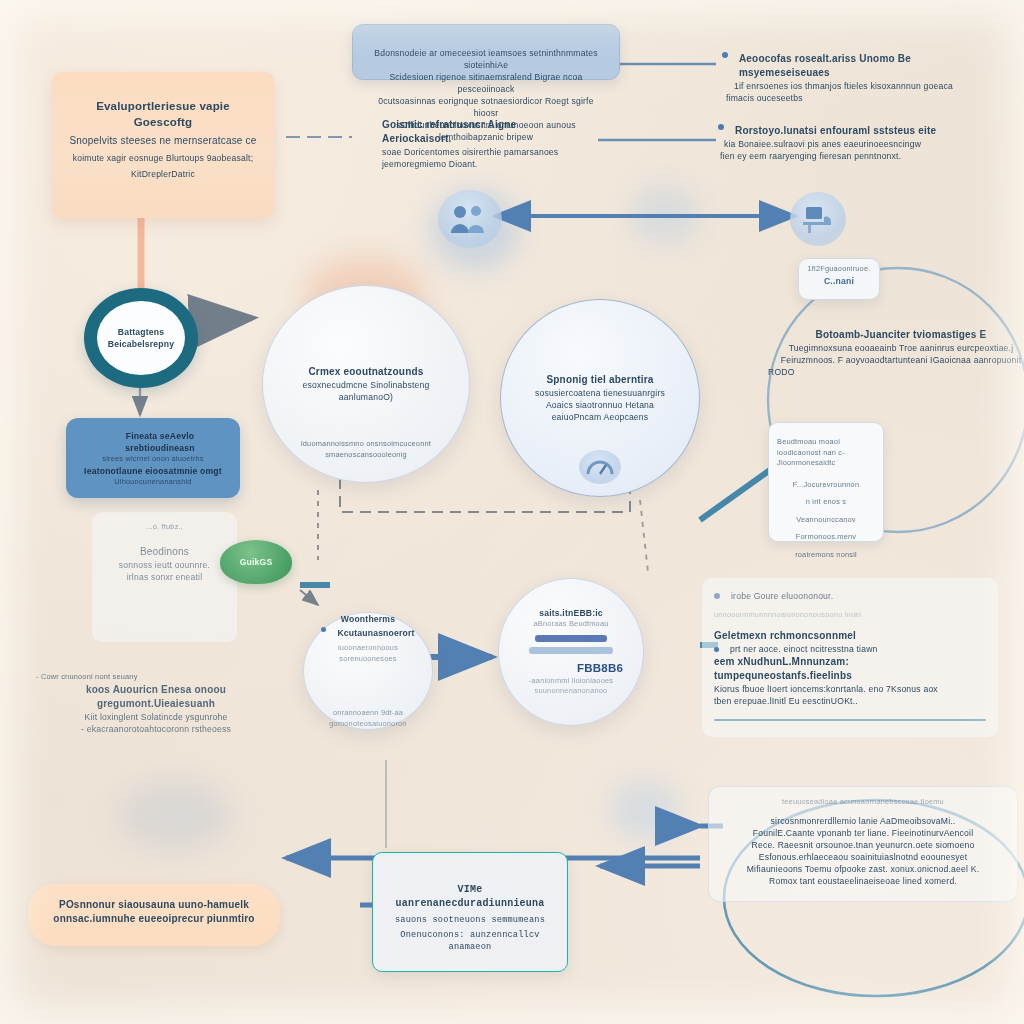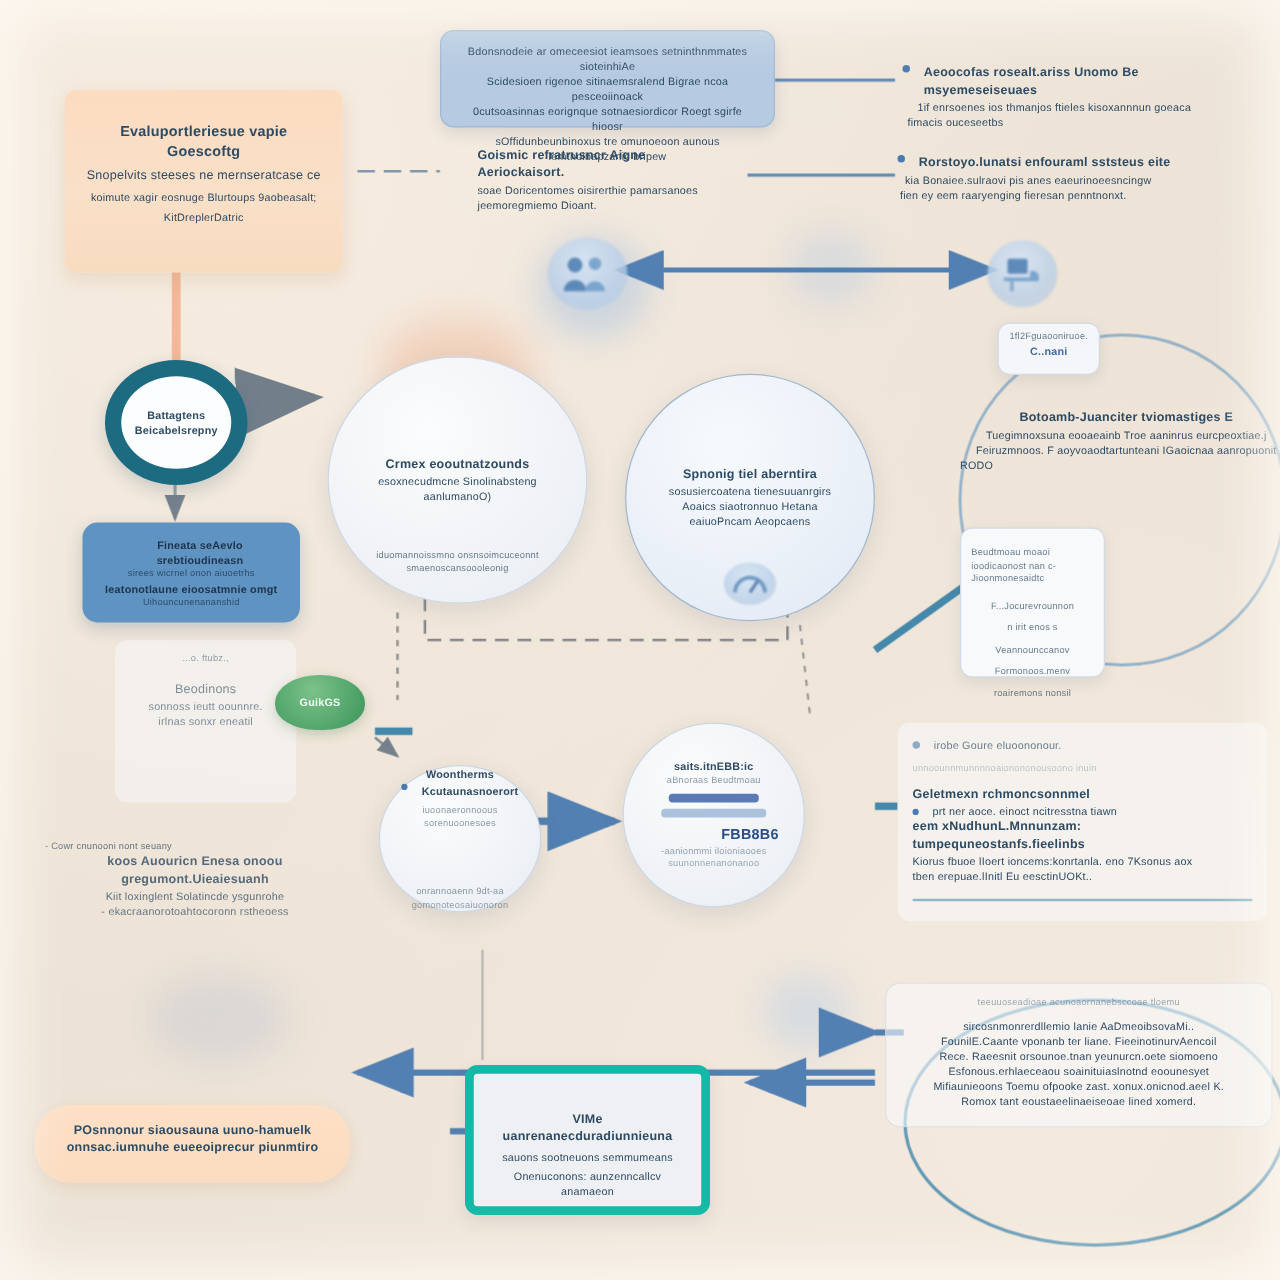--- a/index.html
+++ b/index.html
@@ -36,23 +36,24 @@
   }
   .t.h{font-weight:700;}
   .t.sm{font-size:10px;line-height:14px;}
   .t.xs{font-size:8.6px;line-height:12px;}
   .t.xxs{font-size:7.4px;line-height:10.5px;opacity:.72;}
   .t.md{font-size:11.5px;line-height:16px;}
 
   
   .card{
     background:#eef0f3;
-    border:7px solid #14b8a6;
+    border:1px solid #14b8a6;
     border-radius:10px;
     box-shadow:0 5px 14px rgba(80,90,105,.12);
+    font-family:Liberation Mono, monospace;
   }
   .blue-panel{
     background:#b6cbe2;
     border:1px solid #9fb8d3;
     border-radius:11px;
     box-shadow:0 4px 12px rgba(70,95,130,.16);
   }
   .blue-solid{
     background:#5f93c2;
     border-radius:12px;
@@ -194,21 +195,21 @@
   </g>
 </svg>
 
 <div class="node peach" style="left:52px;top:72px;width:222px;height:146px;padding:26px 14px 0;">
   <div class="t h md">Evaluportleriesue vapie Goescoftg</div>
   <div class="t sm" style="margin-top:4px;">Snopelvits steeses ne mernseratcase ce</div>
   <div class="t xs" style="margin-top:4px;">koimute xagir eosnuge Blurtoups 9aobeasalt;</div>
   <div class="t xs" style="margin-top:4px;">KitDreplerDatric</div>
 </div>
 
-<div class="node blue-panel" style="left:352px;top:24px;width:268px;height:78px;padding:10px 12px;">
+<div class="node blue-panel" style="left:352px;top:24px;width:268px;height:56px;padding:22px 12px;">
   <div class="t xs">Bdonsnodeie ar omeceesiot ieamsoes setninthnmmates sioteinhiAe</div>
   <div class="t xs">Scidesioen rigenoe sitinaemsralend Bigrae ncoa pesceoiinoack</div>
   <div class="t xs">0cutsoasinnas eorignque sotnaesiordicor Roegt sgirfe hioosr</div>
   <div class="t xs">sOffidunbeunbinoxus tre omunoeoon aunous lemthoibapzanic bripew</div>
 </div>
 
 <div class="node plain-text" style="left:722px;top:52px;width:280px;">
   <div class="bul-row">
     <span class="bullet"></span>
     <div class="t h sm">Aeoocofas rosealt.ariss Unomo Be msyemeseiseuaes</div>
@@ -349,21 +350,21 @@
     <div class="t h xs">saits.itnEBB:ic</div>
     <div class="t xxs" style="opacity:.55;">aBnoraas Beudtmoau</div>
     <div class="bar" style="margin:5px 22px;"></div>
     <div class="bar light" style="margin:0 16px 6px;"></div>
     <div class="t h md" style="color:#2b4f86;text-align:right;padding-right:6px;">FBB8B6</div>
     <div class="t xxs" style="opacity:.5;">-aanionmmi iloioniaooes</div>
     <div class="t xxs" style="opacity:.45;">suunonnenanonanoo</div>
   </div>
 </div>
 
-<div class="node" style="left:718px;top:578px;width:296px;background:rgba(247,249,251,.55);border-radius:10px;padding:12px 12px 16px;">
+<div class="node" style="left:702px;top:578px;width:296px;background:rgba(247,249,251,.55);border-radius:10px;padding:12px 12px 16px;">
   <div class="bul-row" style="align-items:center;">
     <span class="bullet" style="opacity:.6;"></span>
     <div class="t xs" style="opacity:.7;">irobe Goure eluoononour.</div>
   </div>
   <div class="t xxs" style="text-align:left;opacity:.28;margin-top:8px;">unnoounnmunnnnoaionononousoono inuin</div>
   <div class="t h sm" style="text-align:left;margin-top:8px;">Geletmexn rchmoncsonnmel</div>
   <div class="bul-row">
     <span class="bullet" style="width:5px;height:5px;margin-top:4px;"></span>
     <div class="t xs">prt ner aoce. einoct ncitresstna tiawn</div>
   </div>

